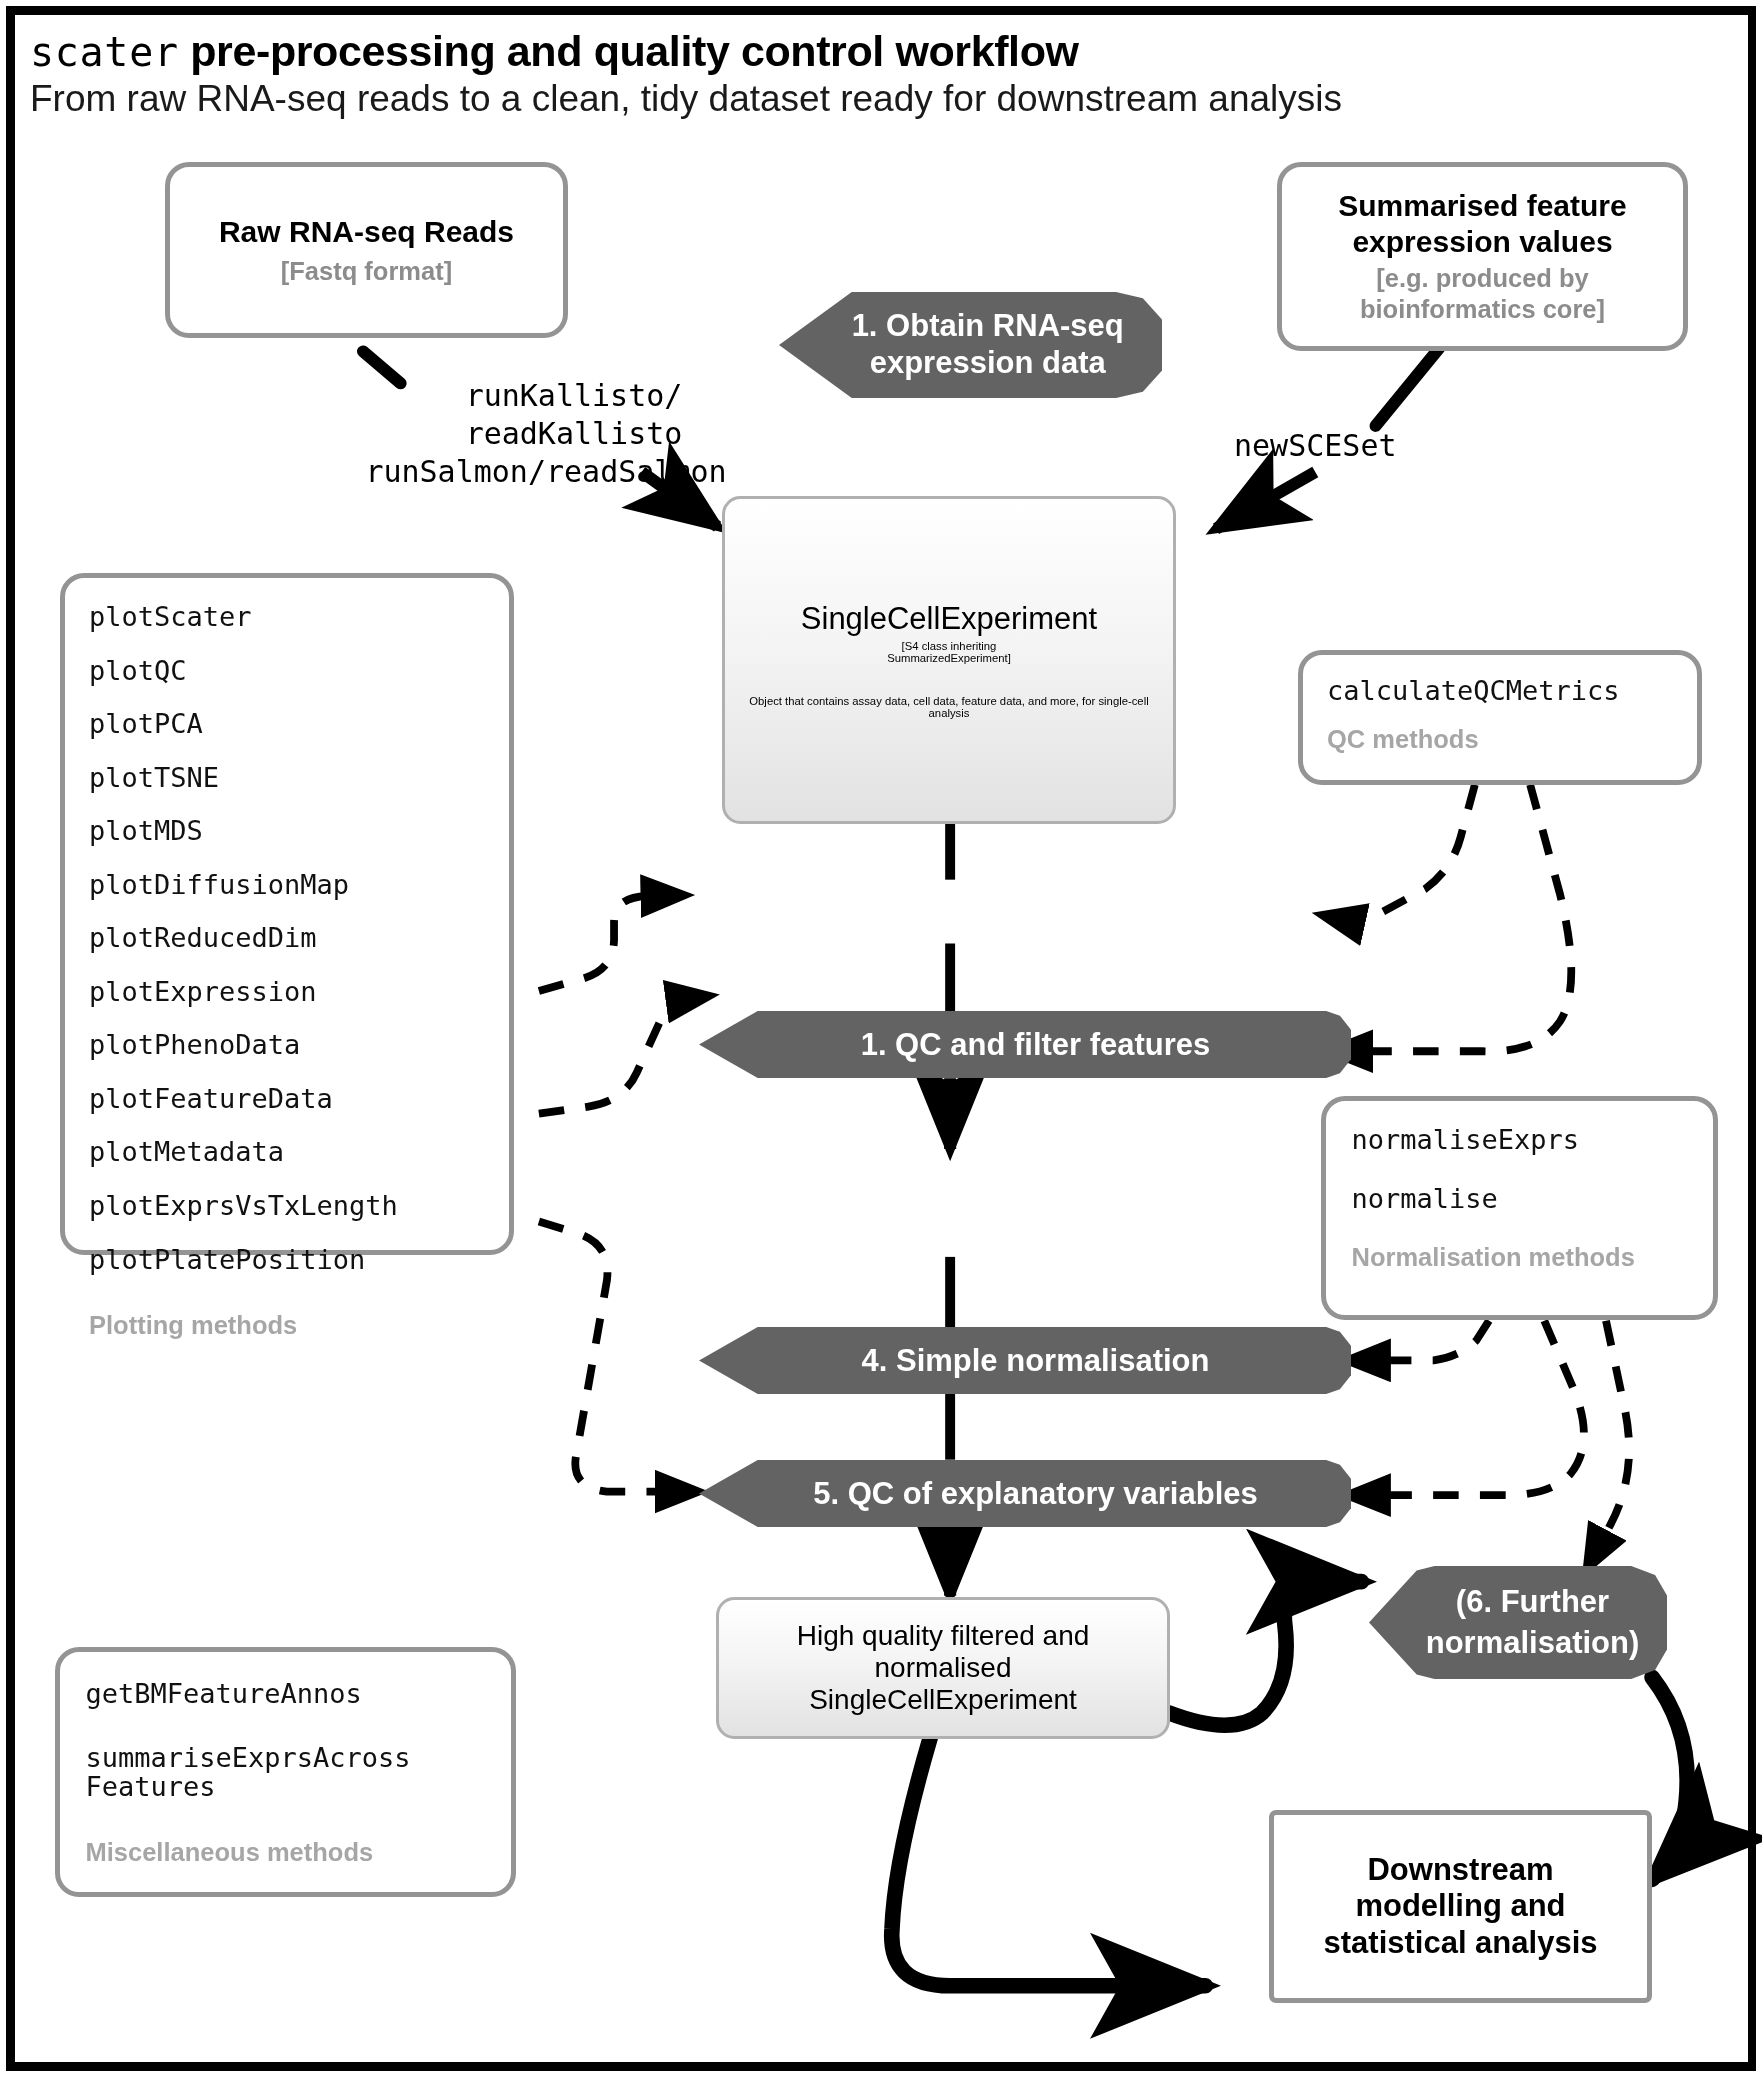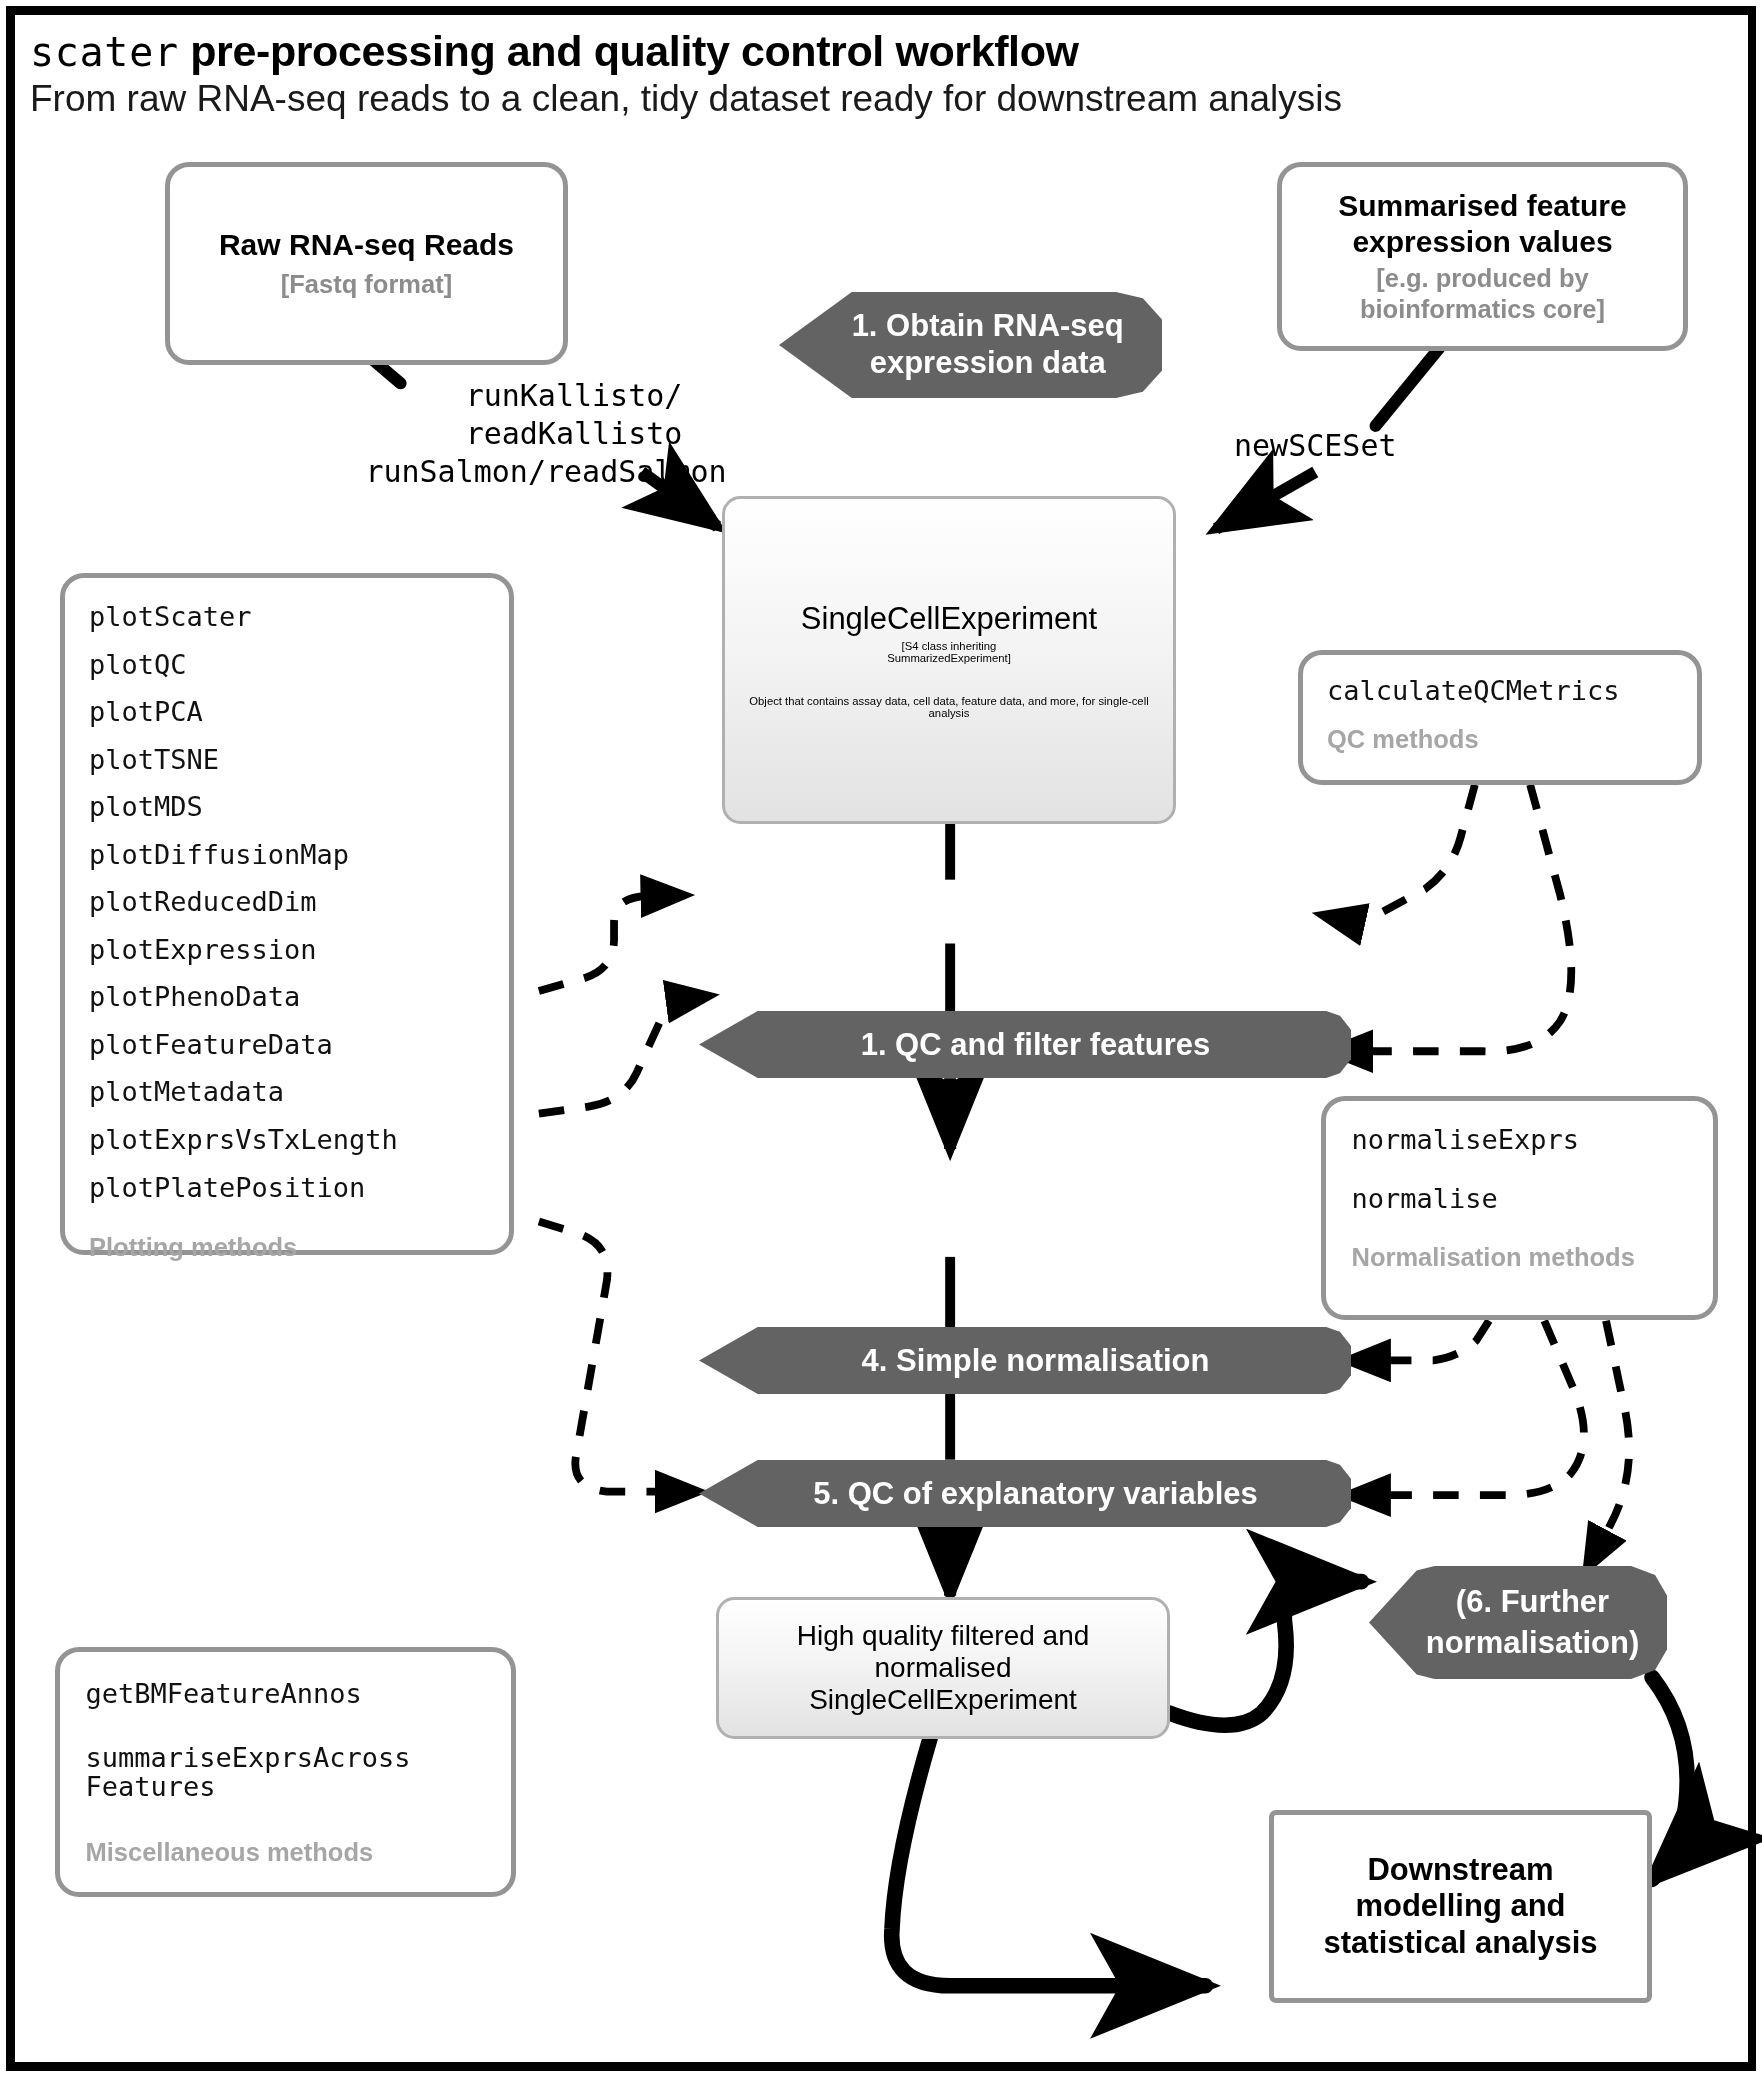--- a/index.html
+++ b/index.html
@@ -181,21 +181,21 @@
 
       <path d="M2265,1862 L2290,1980 Q2312,2075 2270,2152 L2238,2212" stroke="#000" stroke-width="11" fill="none" stroke-dasharray="36 30" marker-end="url(#ah-dash)"></path>
 
       <path d="M1648,2415 Q1740,2450 1780,2415 Q1822,2372 1812,2290 Q1805,2232 1870,2230 L1920,2230" stroke="#000" stroke-width="22" fill="none" stroke-linecap="round" marker-end="url(#ah)"></path>
 
       <path d="M2330,2365 Q2388,2440 2378,2540 Q2372,2610 2330,2650" stroke="#000" stroke-width="22" fill="none" stroke-linecap="round" marker-end="url(#ah)"></path>
 
       <path d="M1312,2450 Q1262,2620 1258,2720 Q1252,2800 1340,2800 L1700,2800" stroke="#000" stroke-width="22" fill="none" stroke-linecap="round" marker-end="url(#ah)"></path>
     </svg>
 
-    <div class="abs node" style="left:165px;top:162px;width:403px;height:203px;">
+    <div class="abs node" style="left:165px;top:162px;width:403px;height:176px;">
       <div class="hd">Raw RNA-seq Reads</div>
       <div class="sub" style="margin-top:7px;">[Fastq format]</div>
     </div>
 
     <div class="abs node" style="left:1277px;top:162px;width:411px;height:189px;">
       <div class="hd">Summarised feature</div>
       <div class="hd">expression values</div>
       <div class="sub" style="margin-top:4.3px;">[e.g. produced by</div>
       <div class="sub">bioinformatics core]</div>
     </div>
@@ -212,21 +212,21 @@
     <div class="abs edgelabel" style="left:305px;top:455px;width:482px;text-align:center;">runSalmon/readSalmon</div>
     <div class="abs edgelabel" style="left:1234px;top:429px;width:298px;text-align:left;">newSCESet</div>
 
     <div class="abs objbox" style="left:722px;top:496px;width:454px;height:328px;">
       <div class="hd" style="font-size:31px;">SingleCellExperiment</div>
       <div class="sub" style="margin-top:2.8px;">[S4 class inheriting</div>
       <div class="sub">SummarizedExperiment]</div>
       <div class="body" style="margin-top:31px;max-width:411px;">Object that contains assay data, cell data, feature data, and more, for single-cell analysis</div>
     </div>
 
-    <div class="abs methodbox" style="left:60px;top:573px;width:454px;height:682px;">
+    <div class="abs methodbox" style="left:60px;top:573px;width:454px;height:682px;gap:6px;">
       <div class="m" style="margin-bottom:18.4px;">plotScater</div>
       <div class="m" style="margin-bottom:18.4px;">plotQC</div>
       <div class="m" style="margin-bottom:18.4px;">plotPCA</div>
       <div class="m" style="margin-bottom:18.4px;">plotTSNE</div>
       <div class="m" style="margin-bottom:18.4px;">plotMDS</div>
       <div class="m" style="margin-bottom:18.4px;">plotDiffusionMap</div>
       <div class="m" style="margin-bottom:18.4px;">plotReducedDim</div>
       <div class="m" style="margin-bottom:18.4px;">plotExpression</div>
       <div class="m" style="margin-bottom:18.4px;">plotPhenoData</div>
       <div class="m" style="margin-bottom:18.4px;">plotFeatureData</div>

